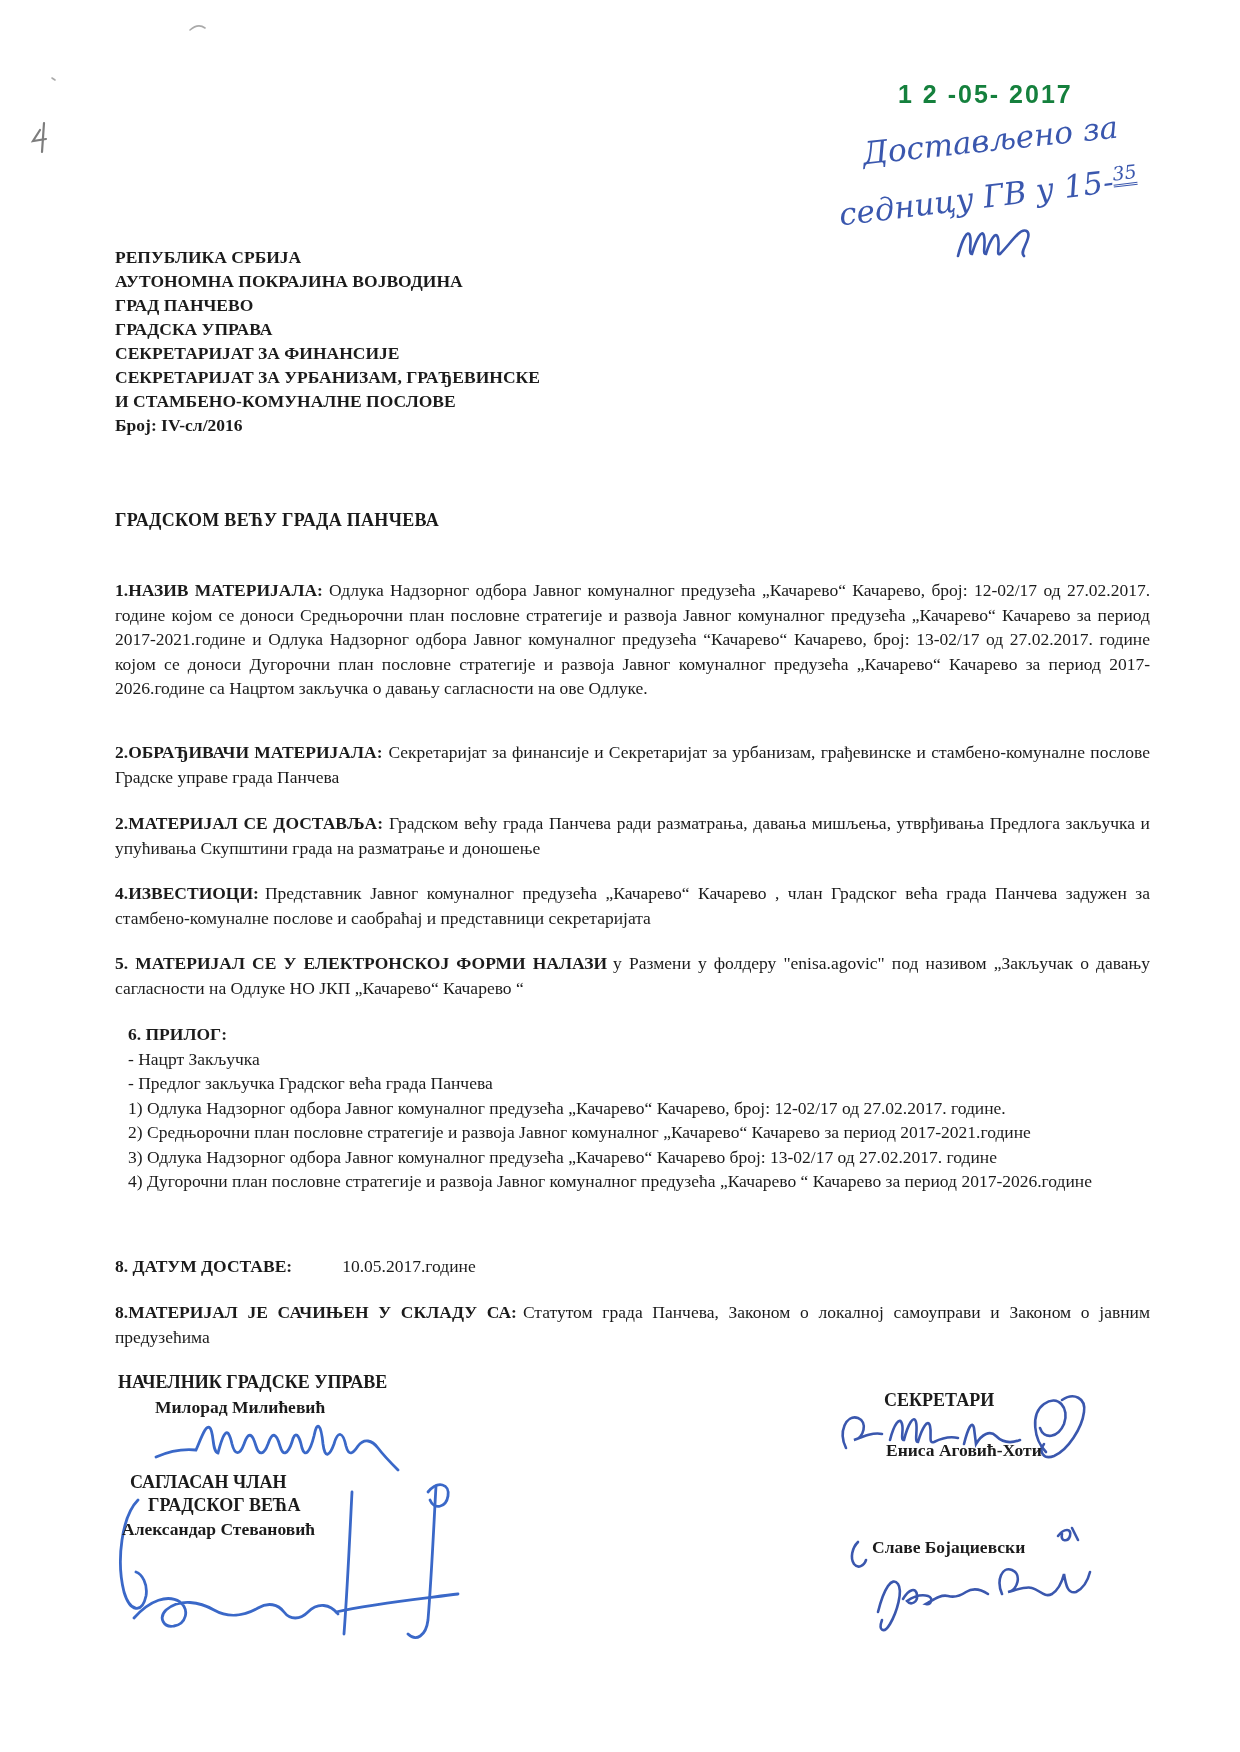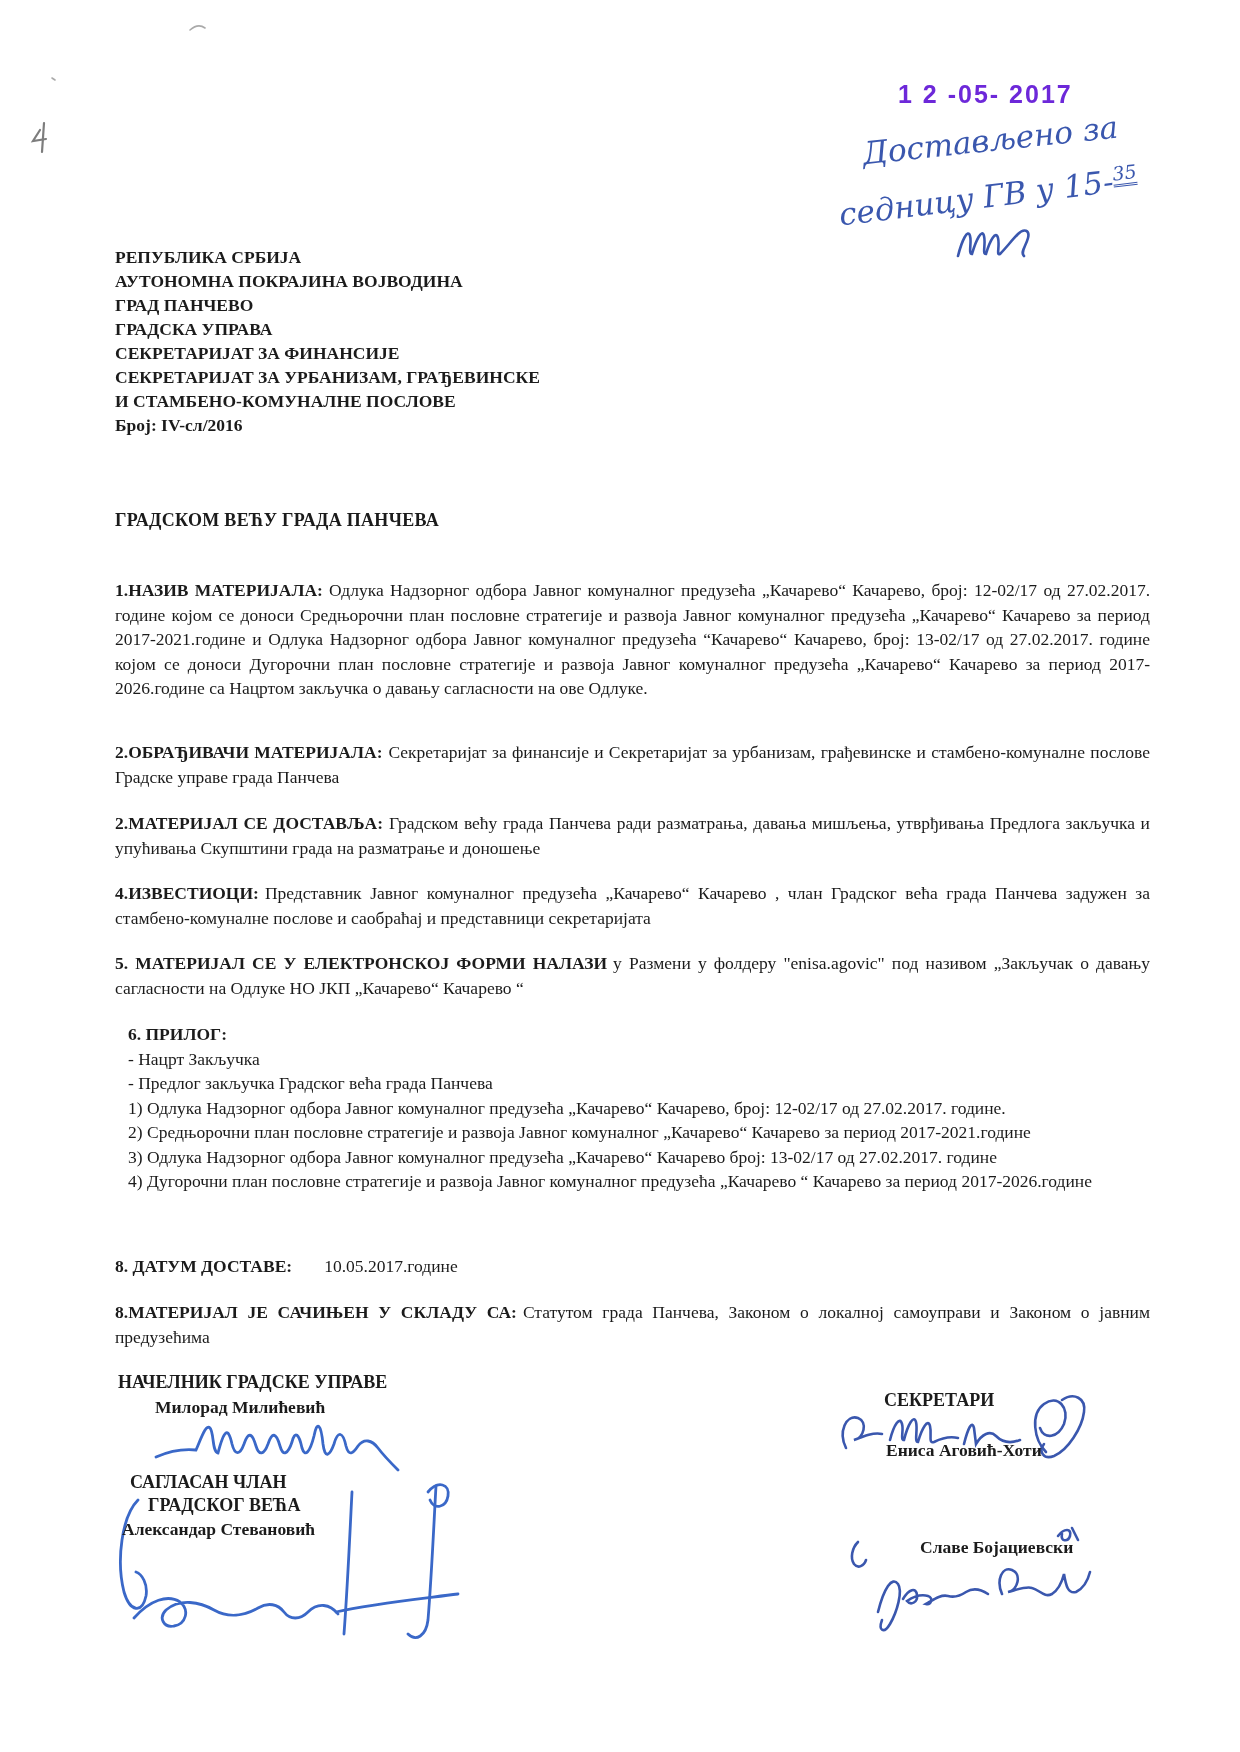--- a/index.html
+++ b/index.html
@@ -31,35 +31,35 @@
     font-size:18px;
     font-weight:bold;
     letter-spacing:.3px;
   }
   .list-line{margin:0;}
   .stamp-date{
     font-family:"Liberation Sans","DejaVu Sans",sans-serif;
     font-weight:700;
     font-size:25px;
     letter-spacing:2px;
-    color:#6d28d9;
+    color:#15803d;
     white-space:nowrap;
   }
   .handwriting{
     font-family:"DejaVu Serif",serif;
     font-style:italic;
     color:#3a57ae;
     white-space:nowrap;
   }
   .hw1{font-size:31px;transform:rotate(-6deg);}
   .hw2{font-size:31px;transform:rotate(-7deg);}
   .hw2 sup{font-size:19px;border-bottom:3px double #3a57ae;}
   .sig-title{font-size:18px;font-weight:bold;white-space:nowrap;}
   .sig-name{font-size:17.5px;font-weight:bold;white-space:nowrap;}
-  .tab-gap{margin-left:26px;}
+  .tab-gap{margin-left:44px;}
   svg.ink{position:absolute;left:0;top:0;pointer-events:none;}
 </style>
 </head>
 <body>
 
 <div class="page">
 
   <svg class="ink" width="1240" height="1752" viewBox="0 0 1240 1752">
     <g stroke="#a9a9a9" stroke-width="1.6" fill="none" stroke-linecap="round">
       <path d="M190 30 Q 198 23 205 28"></path>
@@ -171,15 +171,15 @@
 
   <div class="abs sig-title" style="left:118px;top:1372px;">НАЧЕЛНИК ГРАДСКЕ УПРАВЕ</div>
   <div class="abs sig-name" style="left:155px;top:1397px;">Милорад Милићевић</div>
 
   <div class="abs sig-title" style="left:130px;top:1472px;">САГЛАСАН  ЧЛАН</div>
   <div class="abs sig-title" style="left:148px;top:1495px;">ГРАДСКОГ ВЕЋА</div>
   <div class="abs sig-name" style="left:122px;top:1519px;">Александар Стевановић</div>
 
   <div class="abs sig-title" style="left:884px;top:1390px;">СЕКРЕТАРИ</div>
   <div class="abs sig-name" style="left:854px;top:1440px;margin-left:32px;">Ениса Аговић-Хоти</div>
-  <div class="abs sig-name" style="left:920px;top:1537px;">Славе Бојациевски</div>
+  <div class="abs sig-name" style="left:872px;top:1537px;">Славе Бојациевски</div>
 
 </div>
 
 </body></html>

